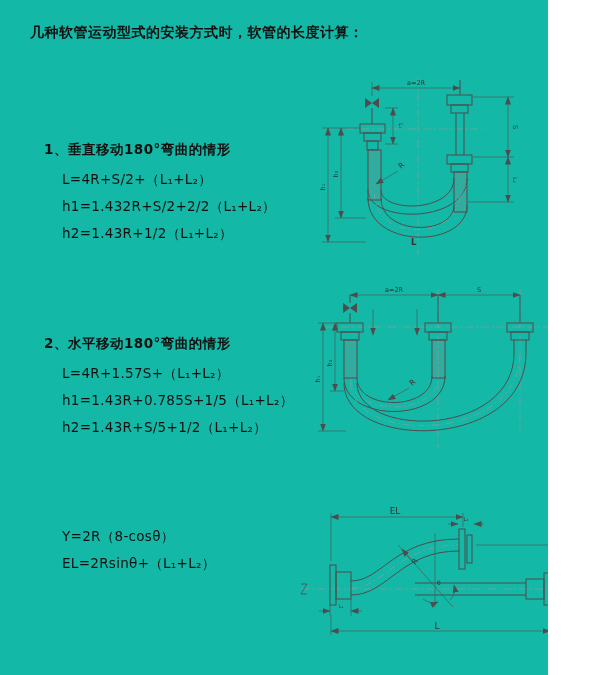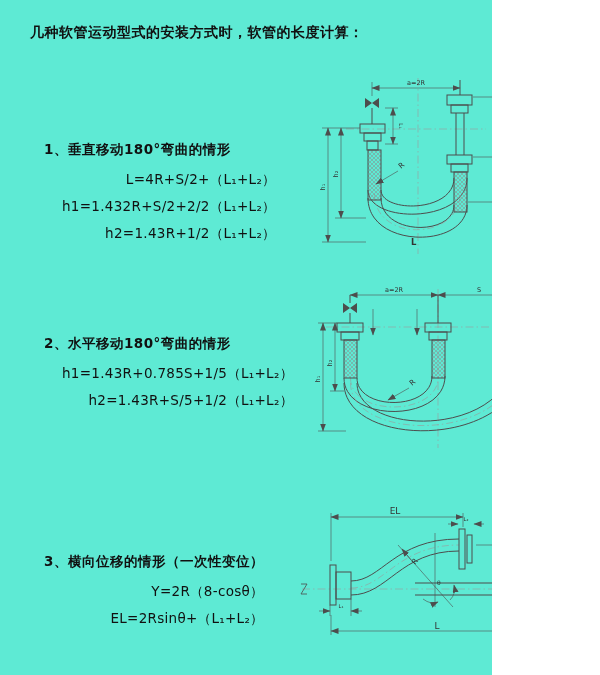--- a/index.html
+++ b/index.html
@@ -1,59 +1,59 @@
 <!DOCTYPE html>
 <html><head>
 <meta charset="utf-8">
 <style>
   * { margin:0; padding:0; box-sizing:border-box; }
   html,body { background:#ffffff; }
   .page {
-    position:relative; width:492px; height:675px; background:#5eead4;
+    position:relative; width:548px; height:675px; background:#14b8a6;
     font-family:"DejaVu Sans","Liberation Sans",sans-serif; color:#111;
     overflow:hidden;
   }
   .doc-title {
     position:absolute; left:30px; top:22px;
     font-size:14px; font-weight:bold; letter-spacing:.5px; line-height:20px;
   }
   .sec { position:absolute; left:44px; }
   .sec-heading {
     font-size:13.5px; font-weight:bold; letter-spacing:.5px;
     line-height:18px; margin-bottom:12px;margin-top:34px;
   }
   .formula {
     font-size:13.5px; letter-spacing:.3px; line-height:18px;
-    margin:9px 0 0 18px; font-weight:normal;text-align:right;
+    margin:9px 0 0 18px; font-weight:normal;
   }
   .diag { position:absolute; }
   svg text { font-family:"DejaVu Sans","Liberation Sans",sans-serif; }
 </style>
 </head>
 <body>
 
 <div class="page">
 
   <h1 class="doc-title">几种软管运动型式的安装方式时，软管的长度计算：</h1>
 
   <section class="sec" style="top:106px">
     <div class="sec-heading">1、垂直移动180°弯曲的情形</div>
     <div class="formula">L=4R+S/2+（L₁+L₂）</div>
     <div class="formula">h1=1.432R+S/2+2/2（L₁+L₂）</div>
     <div class="formula">h2=1.43R+1/2（L₁+L₂）</div>
   </section>
 
   <section class="sec" style="top:300px">
     <div class="sec-heading">2、水平移动180°弯曲的情形</div>
+    <div class="formula">L=4R+1.57S+（L₁+L₂）</div>
     <div class="formula">h1=1.43R+0.785S+1/5（L₁+L₂）</div>
     <div class="formula">h2=1.43R+S/5+1/2（L₁+L₂）</div>
   </section>
 
   <section class="sec" style="top:518px">
-    <div class="sec-heading">3、横向位移的情形（一次性变位）</div>
     <div class="formula">Y=2R（8-cosθ）</div>
     <div class="formula">EL=2Rsinθ+（L₁+L₂）</div>
   </section>
 
   <svg class="diag" style="left:308px;top:72px" width="250" height="185" viewBox="0 0 250 185">
     <defs>
       <pattern id="p1" width="4" height="4" patternUnits="userSpaceOnUse">
         <path d="M0,4 L4,0 M0,0 L4,4" stroke="#8a8a8a" stroke-width="0.5"></path>
       </pattern>
       <marker id="m1" markerWidth="9" markerHeight="7" refX="7.5" refY="3" orient="auto-start-reverse" markerUnits="userSpaceOnUse">

